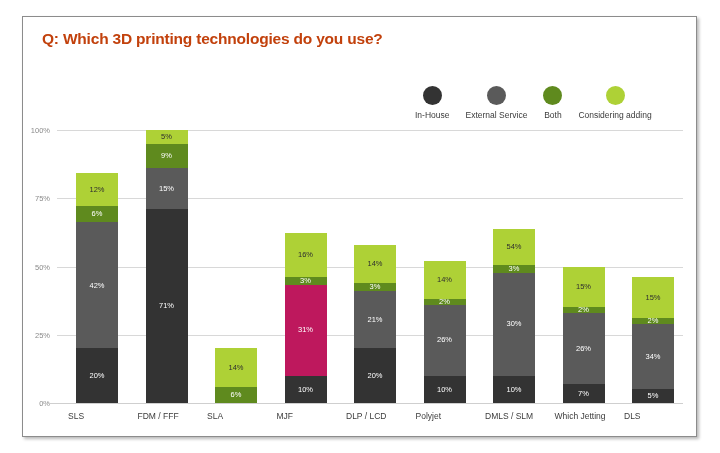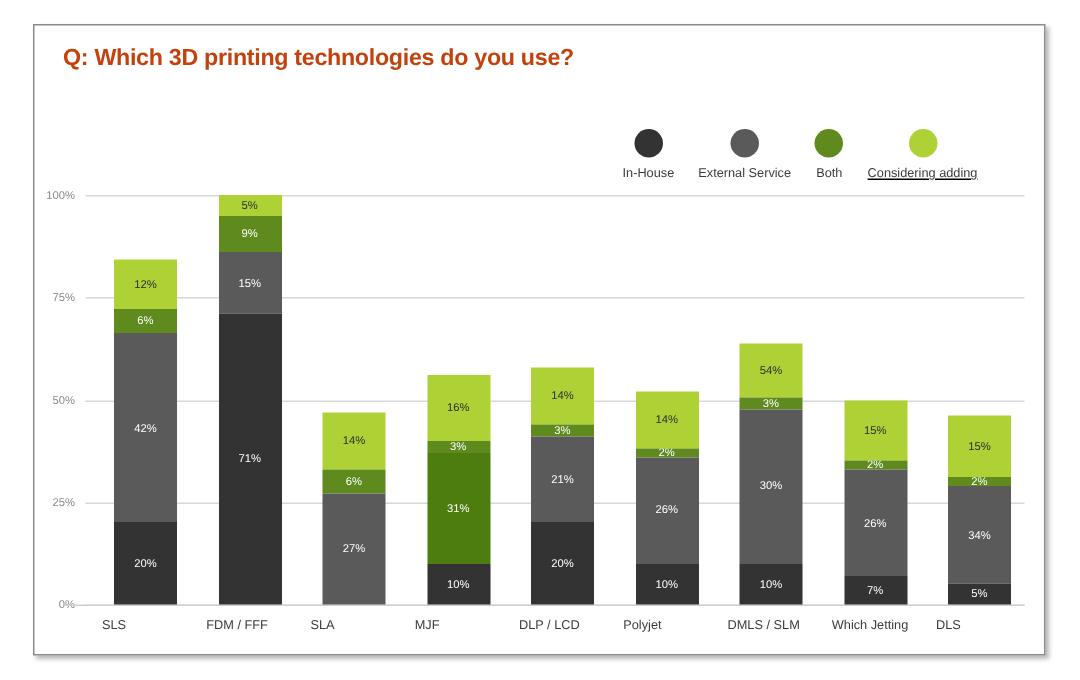--- a/index.html
+++ b/index.html
@@ -49,21 +49,21 @@
     display: flex;
     align-items: flex-start;
     justify-content: flex-end;
   }
   .legend-item {
     display: flex;
     flex-direction: column;
     align-items: center;
     margin-right: 16px;
   }
-  .legend-item:last-child { margin-right: 0; text-decoration: underline; }
+  .legend-item:last-child { margin-right: 0; }
   .legend-dot {
     width: 19px;
     height: 19px;
     border-radius: 50%;
     margin-bottom: 5px;
   }
   .legend-label {
     font-size: 8.5px;
     color: #3b3b3b;
     white-space: nowrap;
@@ -214,33 +214,30 @@
           </div>
         </div>
         <div class="xlabel" style="left: 109.5px;">FDM / FFF</div>
         <div class="bar-group" style="left: 158px;">
           <div class="seg" style="background: rgb(174, 209, 54); height: 38.22px;">
             <span class="seg-label lbl-dark">14%</span>
           </div>
           <div class="seg" style="background: rgb(95, 138, 30); height: 16.38px;">
             <span class="seg-label lbl-light">6%</span>
           </div>
-          <div class="seg" style="background: rgb(90, 90, 90); height: 73.71px;">
-            <span class="seg-label lbl-light">27%</span>
-          </div>
         </div>
         <div class="xlabel" style="left: 179px;">SLA</div>
         <div class="bar-group" style="left: 227.5px;">
           <div class="seg" style="background: rgb(174, 209, 54); height: 43.68px;">
             <span class="seg-label lbl-dark">16%</span>
           </div>
           <div class="seg" style="background: rgb(95, 138, 30); height: 8.19px;">
             <span class="seg-label lbl-light">3%</span>
           </div>
-          <div class="seg" style="background: #4d7c0f; height: 74px;">
+          <div class="seg" style="background: #be185d; height: 91px;">
             <span class="seg-label lbl-light">31%</span>
           </div>
           <div class="seg" style="background: rgb(51, 51, 51); height: 27.3px;">
             <span class="seg-label lbl-light">10%</span>
           </div>
         </div>
         <div class="xlabel" style="left: 248.5px;">MJF</div>
         <div class="bar-group" style="left: 297px;">
           <div class="seg" style="background: rgb(174, 209, 54); height: 38.22px;">
             <span class="seg-label lbl-dark">14%</span>

